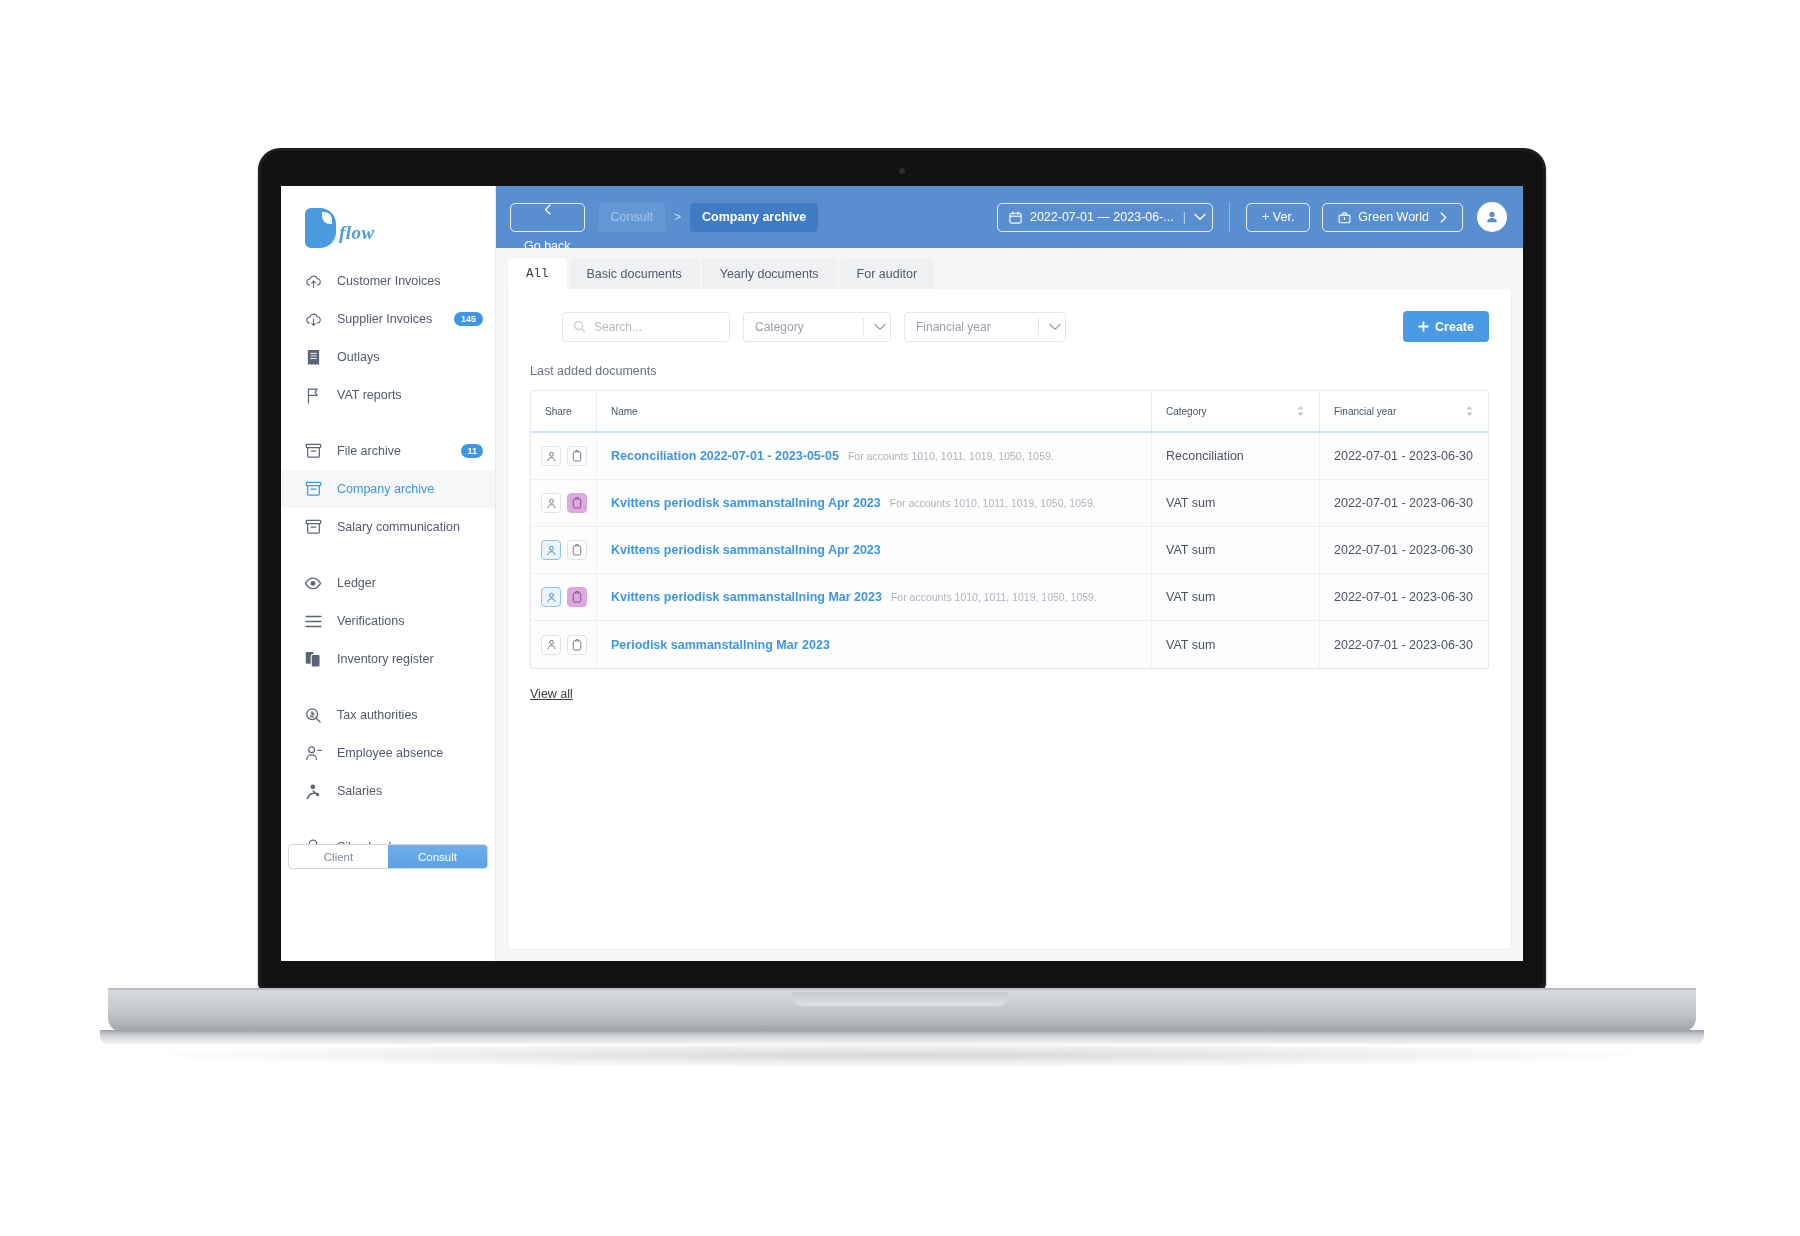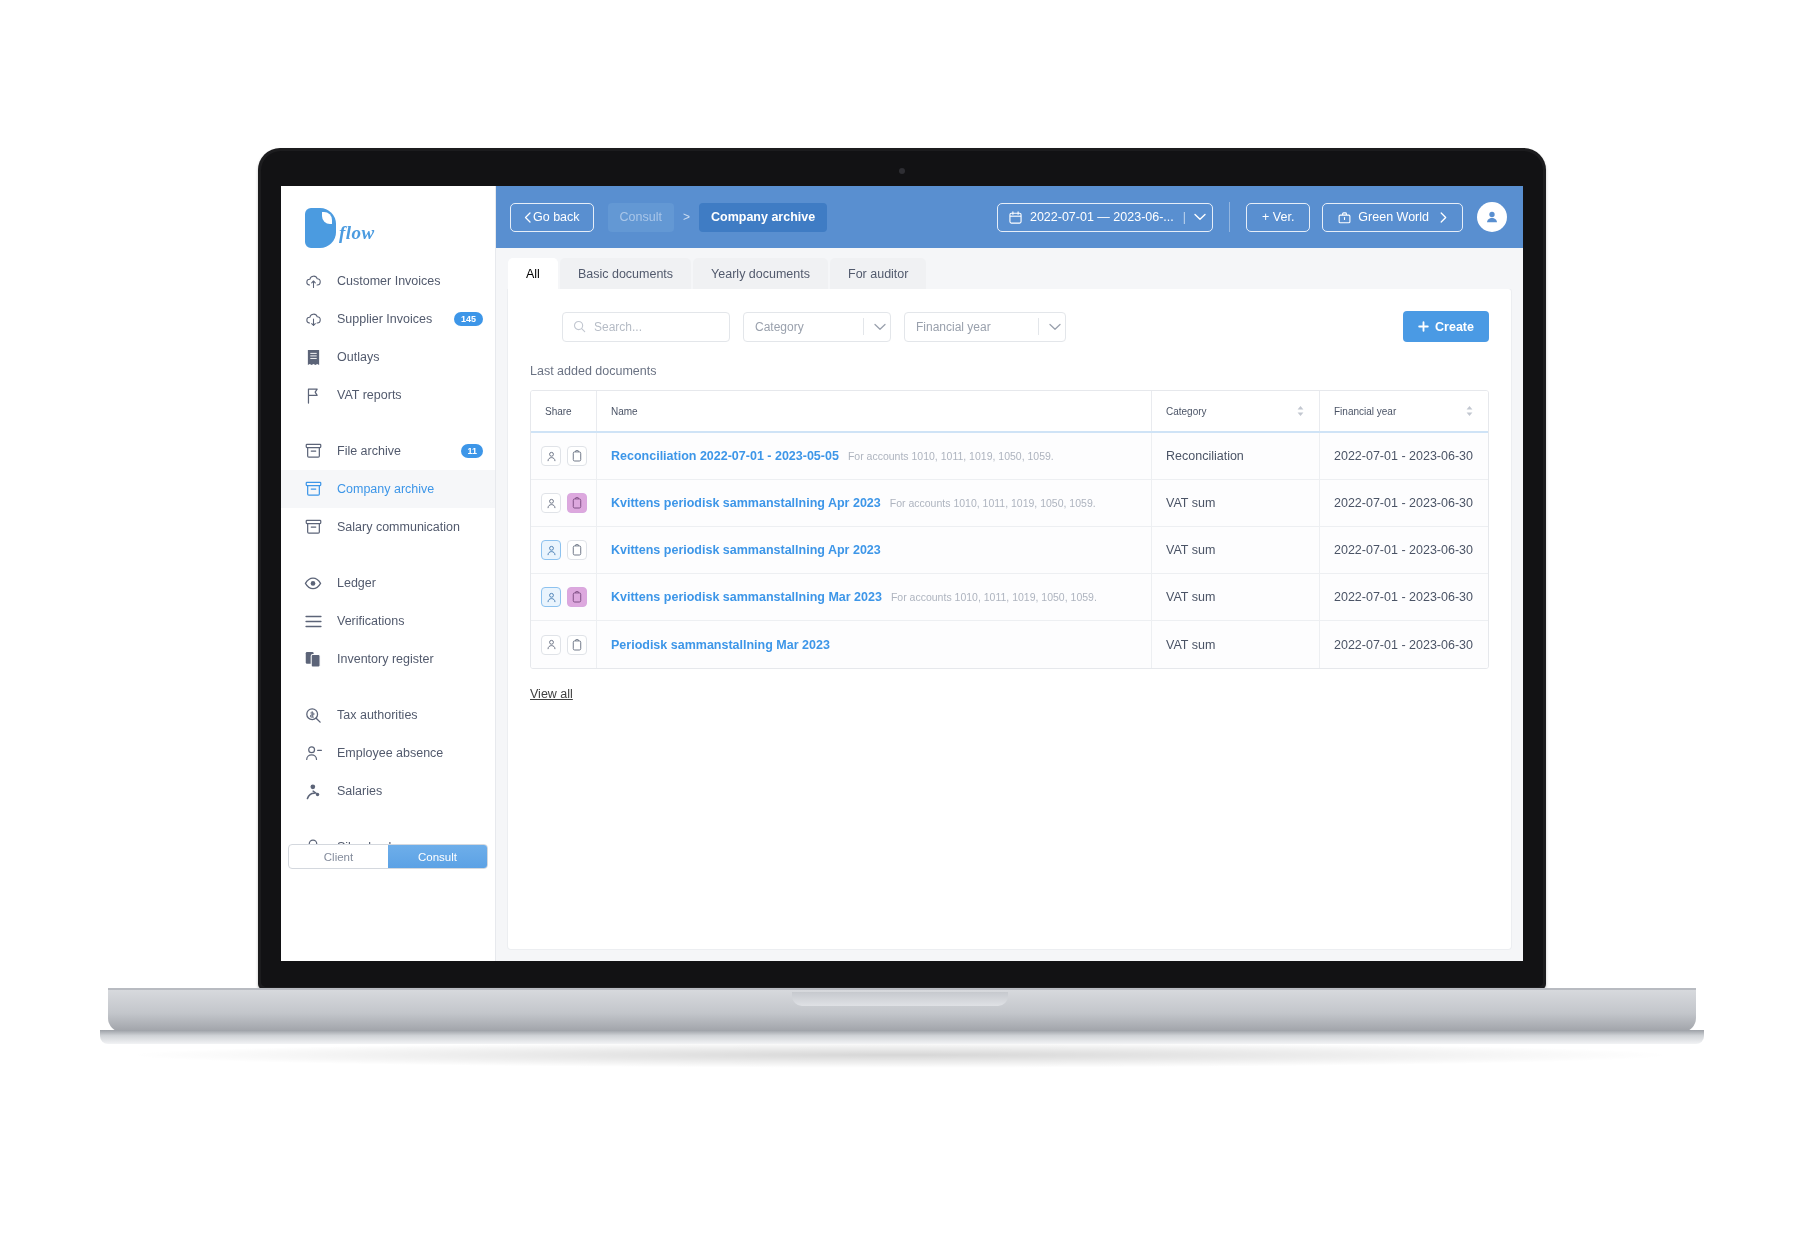--- a/index.html
+++ b/index.html
@@ -177,27 +177,28 @@
 
   
   #topbar {
     height: 62px;
     background:#598fd0;
     display:flex; align-items:center;
     padding: 0 16px 0 14px;
     flex: 0 0 62px;
   }
   .btn-goback {
-    display:flex; align-items:center; gap:2px;
+    display:flex; align-items:center; gap:24px;
     border:1px solid rgba(255,255,255,.85);
     border-radius:5px;
     height:29px; padding: 0 13px;
     color:#fff; font-size:12.5px;
     cursor:pointer;
     background:transparent;
+    flex-direction:column;
   }
   .crumbs { display:flex; align-items:center; margin-left:14px; }
   .crumb {
     height:29px;
     display:flex; align-items:center;
     padding: 0 12px;
     border-radius:4px;
     font-size:12.5px;
     cursor:pointer;
     white-space:nowrap;
@@ -247,21 +248,21 @@
     display:flex; align-items:center;
     padding: 0 18px;
     font-size:12.5px;
     color:#525a6d;
     background:#f0f1f3;
     border-radius:5px 5px 0 0;
     margin-right:2px;
     cursor:pointer;
     white-space:nowrap;
   }
-  .tab.active { background:#ffffff; color:#000000; }
+  .tab.active { background:#ffffff; color:#404040;font-family:Liberation Mono, monospace; }
 
   
   #content-scroll { flex:1; padding: 0 12px 12px 12px; background:#f5f6f8; overflow:hidden; }
   #card {
     background:#fff;
     height: 100%;
     border-radius: 0 3px 3px 3px;
     padding: 22px 22px 0 22px;
     box-shadow: 0 0 0 1px #eceef1;
   }

